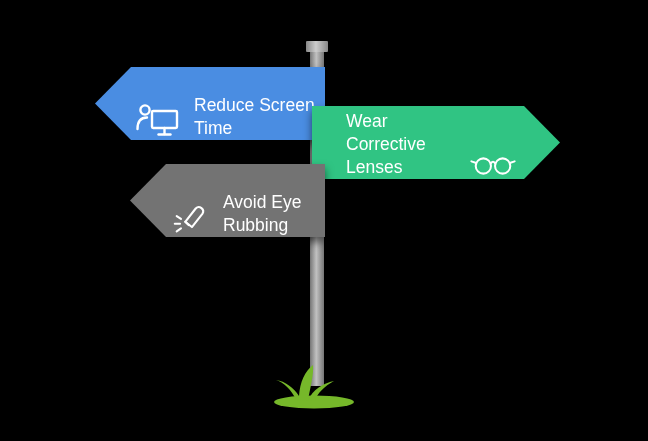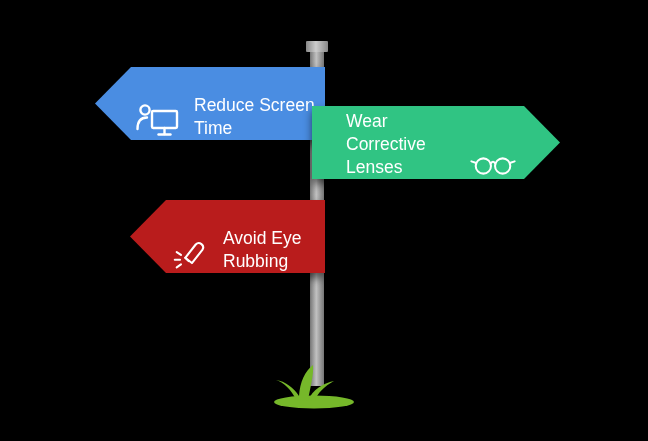--- a/index.html
+++ b/index.html
@@ -84,21 +84,21 @@
           <path d="M48.5 8 L44 9.5"></path>
           <circle cx="14.5" cy="13" r="8.3"></circle>
           <circle cx="35.5" cy="13" r="8.3"></circle>
           <path d="M22.8 10 q2.2 -3.2 4.4 0"></path>
         </svg>
       </span>
     </div>
   </div>
 
   <div class="sign sign-left" id="sign-rubbing">
-    <div class="sign-body" style="background-color: #b91c1c; margin-top: 36px;">
+    <div class="sign-body" style="background-color: #737373;">
       <span class="sign-icon">
         <svg width="40" height="38" viewBox="0 0 42 40" fill="none" stroke="#ffffff" stroke-width="2.2" stroke-linecap="round" stroke-linejoin="round">
           <path d="M16 24 L27 10 a4.5 4.5 0 0 1 7 5.6 L23 29.5 Z"></path>
           <path d="M16 24 L19.5 27.5"></path>
           <path d="M7 18 l4.5 3"></path>
           <path d="M5 26 h5.5"></path>
           <path d="M7 34 l4.5 -3"></path>
         </svg>
       </span>
       <div class="sign-label">Avoid Eye Rubbing</div>

